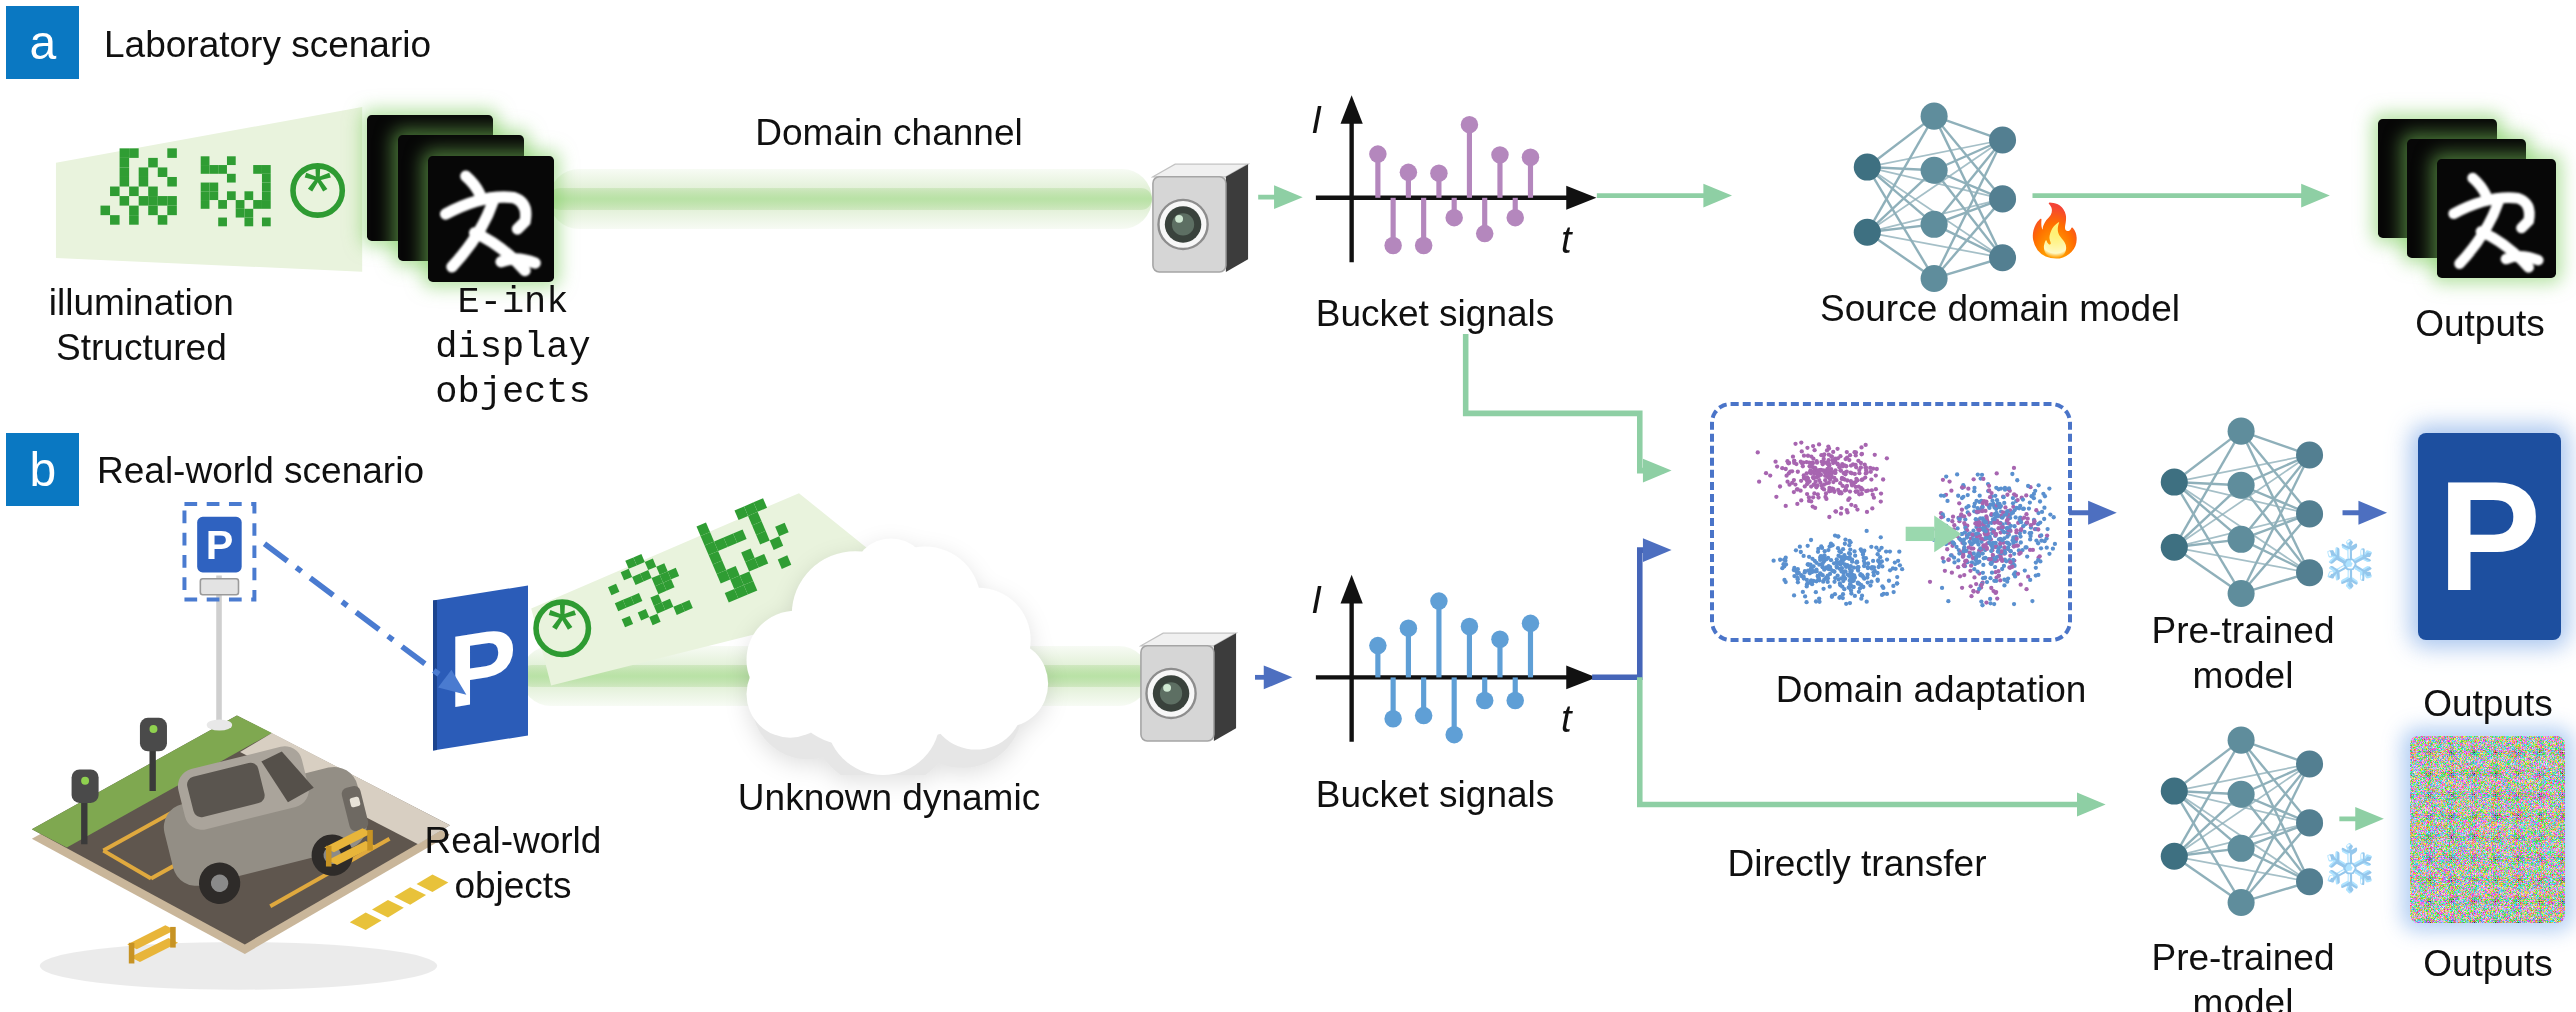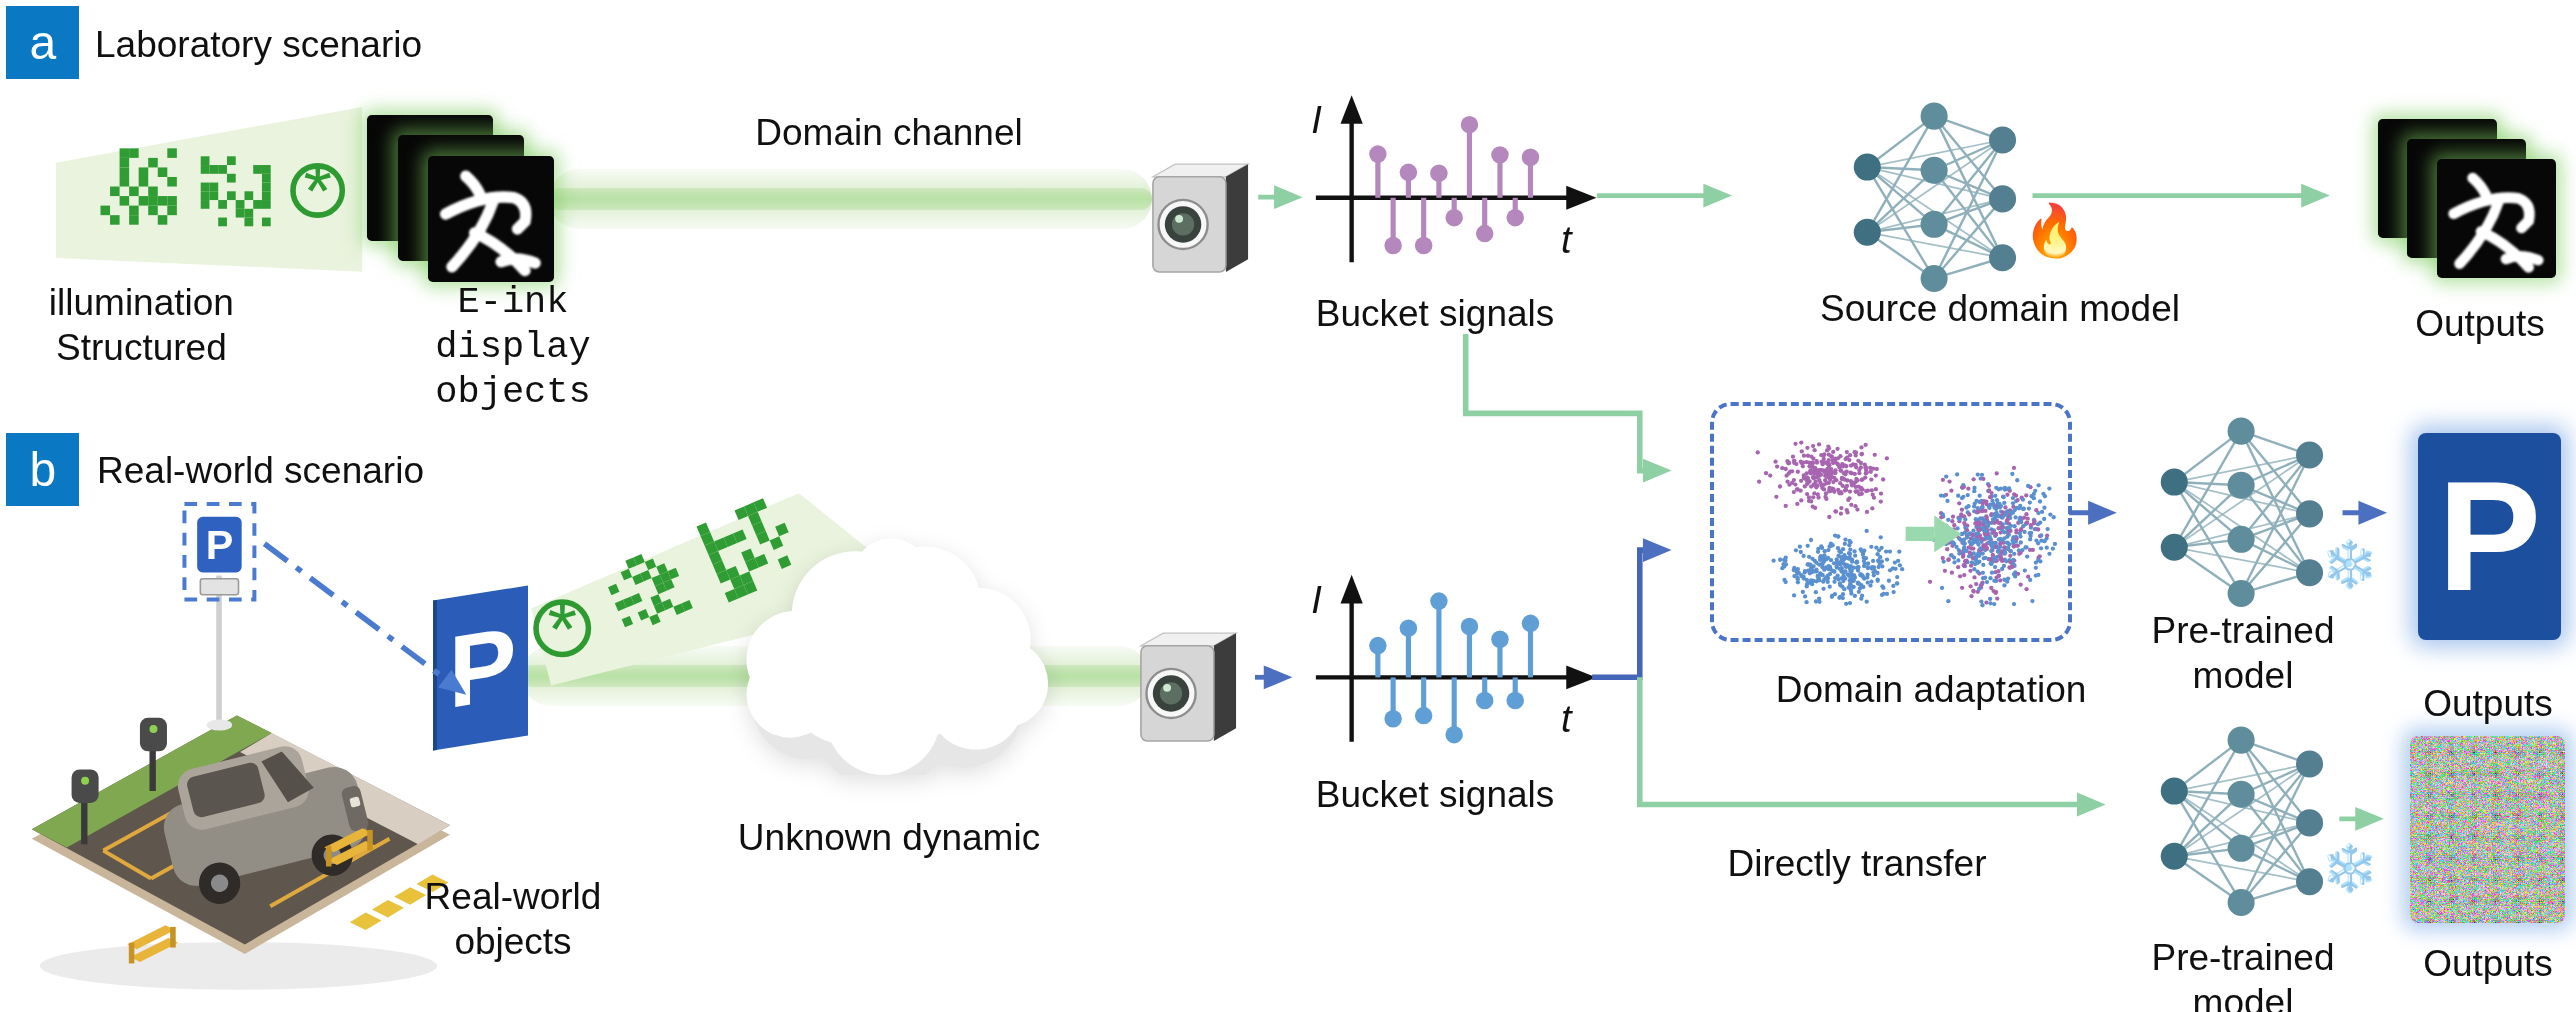--- a/index.html
+++ b/index.html
@@ -46,21 +46,21 @@
     <path d="M2062,852 L2062,1012 L2638,1012" stroke="#8ecfa4" stroke-width="7" fill="none" marker-end="url(#mg)"></path>
     <path d="M2602,645 H2652" stroke="#4d6fc0" stroke-width="6" fill="none" marker-end="url(#mb)"></path>
     <path d="M2946,645 H2992" stroke="#4d6fc0" stroke-width="6" fill="none" marker-end="url(#mb)"></path>
     <path d="M2942,1030 H2988" stroke="#8ecfa4" stroke-width="6" fill="none" marker-end="url(#mg)"></path>
     <path d="M332,684 L578,868" stroke="#4a7bd0" stroke-width="7" fill="none" stroke-dasharray="36 14 8 14" marker-end="url(#mbd)"></path>
   </svg>
 
   <div class="abs panel-tag" style="left:6.4px;top:6.4px;">
     <span>a</span>
   </div>
-  <div class="abs title" style="left:95px;top:24px;">Laboratory scenario</div>
+  <div class="abs title" style="left:104px;top:24px;">Laboratory scenario</div>
 
   <svg class="abs" style="left:48px;top:95px;z-index:2;" width="517" height="191" viewBox="0 0 650 240">
     <polygon points="10,85 395,15 395,222 10,205" fill="#e9f3dd"></polygon>
     <g class="pat" transform="translate(66,67)">
         <rect x="0" y="72" width="12" height="12" fill="#2f9d33"></rect>
         <rect x="12" y="48" width="12" height="12" fill="#2f9d33"></rect>
         <rect x="12" y="84" width="12" height="12" fill="#2f9d33"></rect>
         <rect x="24" y="0" width="12" height="12" fill="#2f9d33"></rect>
         <rect x="24" y="12" width="12" height="12" fill="#2f9d33"></rect>
         <rect x="24" y="24" width="12" height="12" fill="#2f9d33"></rect>
@@ -387,25 +387,25 @@
         <circle cx="358" cy="205" r="55"></circle>
         <circle cx="88" cy="218" r="55"></circle>
       <circle cx="162" cy="200" r="82"></circle>
         <circle cx="252" cy="186" r="86"></circle>
         <circle cx="322" cy="228" r="60"></circle>
       <circle cx="205" cy="248" r="72"></circle>
         <circle cx="215" cy="70" r="48"></circle>
     </g>
   </svg>
 
-  <div class="abs lbl" style="left:374px;top:874px;width:278px;">
+  <div class="abs lbl" style="left:374px;top:818px;width:278px;">
     <div>Real-world</div>
     <div>objects</div>
   </div>
-  <div class="abs lbl" style="left:730px;top:775px;width:318px;margin-top:40px;">
+  <div class="abs lbl" style="left:730px;top:775px;width:318px;">
     <div>Unknown dynamic</div>
   </div>
 
   <svg class="abs cam" style="left:1133px;top:614px;z-index:4;" width="111" height="135" viewBox="0 0 140 170">
       <polygon points="10,40 38,24 130,24 102,40" fill="#f0f0f0" stroke="#c2c2c2" stroke-width="1.5"></polygon>
       <polygon points="102,40 130,24 130,144 102,160" fill="#3c3c3c"></polygon>
       <rect x="10" y="40" width="92" height="120" rx="8" fill="#d6d6d6" stroke="#a5a5a5" stroke-width="2"></rect>
       <circle cx="48" cy="100" r="31" fill="#f7f7f7" stroke="#8d8d8d" stroke-width="3"></circle>
       <circle cx="48" cy="100" r="23" fill="#39423c"></circle>
       <circle cx="48" cy="100" r="14" fill="#5d6f63"></circle>

